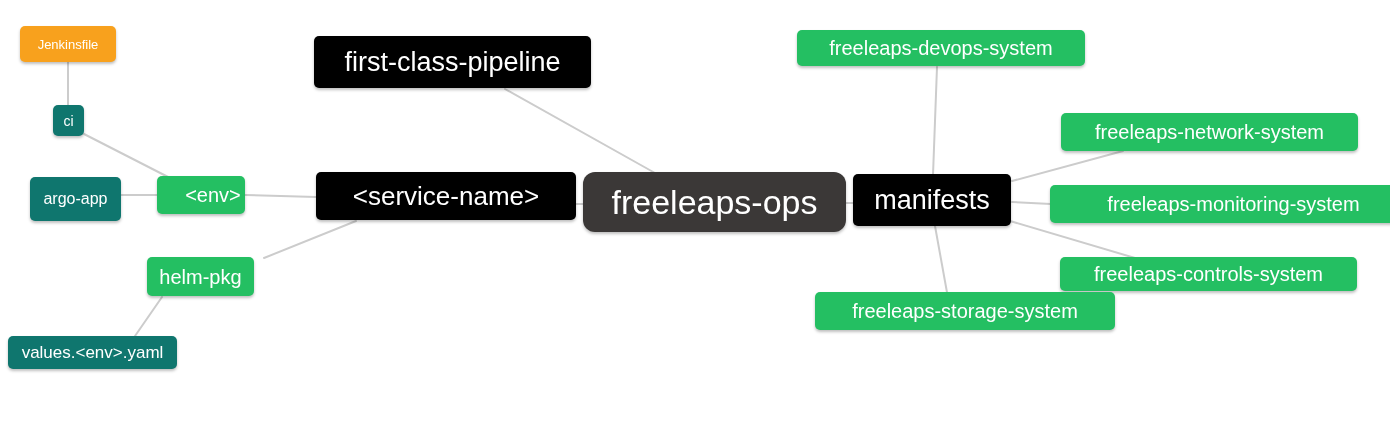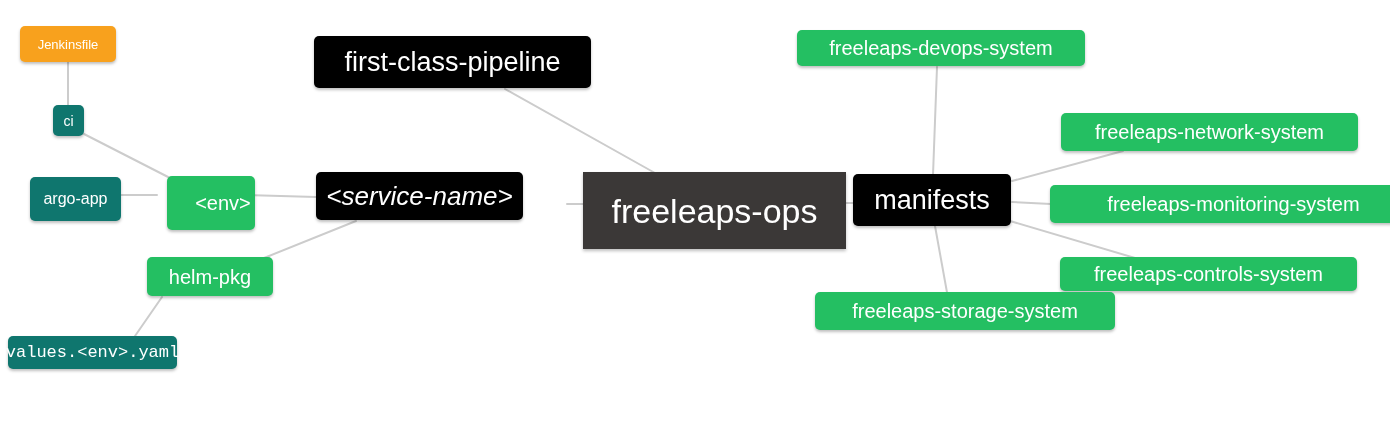--- a/index.html
+++ b/index.html
@@ -62,31 +62,31 @@
     <line x1="1010" y1="221" x2="1135" y2="258"></line>
     <line x1="935" y1="226" x2="950" y2="309"></line>
   </svg>
 
   <div class="node c-orange" style="left:20px;  top:26px;  width:96px;  height:36px; font-size:13px;">Jenkinsfile</div>
 
   <div class="node c-red" style="left:53px;  top:105px; width:31px;  height:31px; font-size:14px;">ci</div>
 
   <div class="node c-red" style="left:30px;  top:177px; width:91px;  height:44px; font-size:16px;">argo-app</div>
 
-  <div class="node c-green" style="left:167px; top:176px; width:88px;  height:54px; font-size:20px;padding-left:24px;">&lt;env&gt;</div>
+  <div class="node c-green" style="left:157px; top:176px; width:88px;  height:38px; font-size:20px;padding-left:24px;">&lt;env&gt;</div>
 
-  <div class="node c-green" style="left:147px; top:257px; width:126px; height:39px; font-size:20px;">helm-pkg</div>
+  <div class="node c-green" style="left:147px; top:257px; width:107px; height:39px; font-size:20px;">helm-pkg</div>
 
-  <div class="node c-red" style="left:8px;   top:336px; width:169px; height:33px; font-size:17px;font-family:Liberation Mono, monospace;">values.&lt;env&gt;.yaml</div>
+  <div class="node c-red" style="left:8px;   top:336px; width:169px; height:33px; font-size:17px;">values.&lt;env&gt;.yaml</div>
 
   <div class="node c-blue" style="left:314px; top:36px;  width:277px; height:52px; font-size:27px;">first-class-pipeline</div>
 
-  <div class="node c-blue" style="left:316px; top:172px; width:207px; height:48px; font-size:26px;font-style:italic;">&lt;service-name&gt;</div>
+  <div class="node c-blue" style="left:316px; top:172px; width:260px; height:48px; font-size:26px;">&lt;service-name&gt;</div>
 
-  <div class="node c-dark" style="left:583px; top:172px; width:263px; height:77px; font-size:34px; border-radius:0;">freeleaps-ops</div>
+  <div class="node c-dark" style="left:583px; top:172px; width:263px; height:60px; font-size:34px; border-radius:12px;">freeleaps-ops</div>
 
   <div class="node c-blue" style="left:853px; top:174px; width:158px; height:52px; font-size:27px;">manifests</div>
 
   <div class="node c-green" style="left:797px;  top:30px;  width:288px; height:36px; font-size:20px;">freeleaps-devops-system</div>
 
   <div class="node c-green" style="left:1053px; top:113px; width:297px; height:38px; font-size:20px;margin-left:8px;">freeleaps-network-system</div>
 
   <div class="node c-green" style="left:1050px; top:185px; width:367px; height:38px; font-size:20px;">freeleaps-monitoring-system</div>
 
   <div class="node c-green" style="left:1060px; top:257px; width:297px; height:34px; font-size:20px;">freeleaps-controls-system</div>

